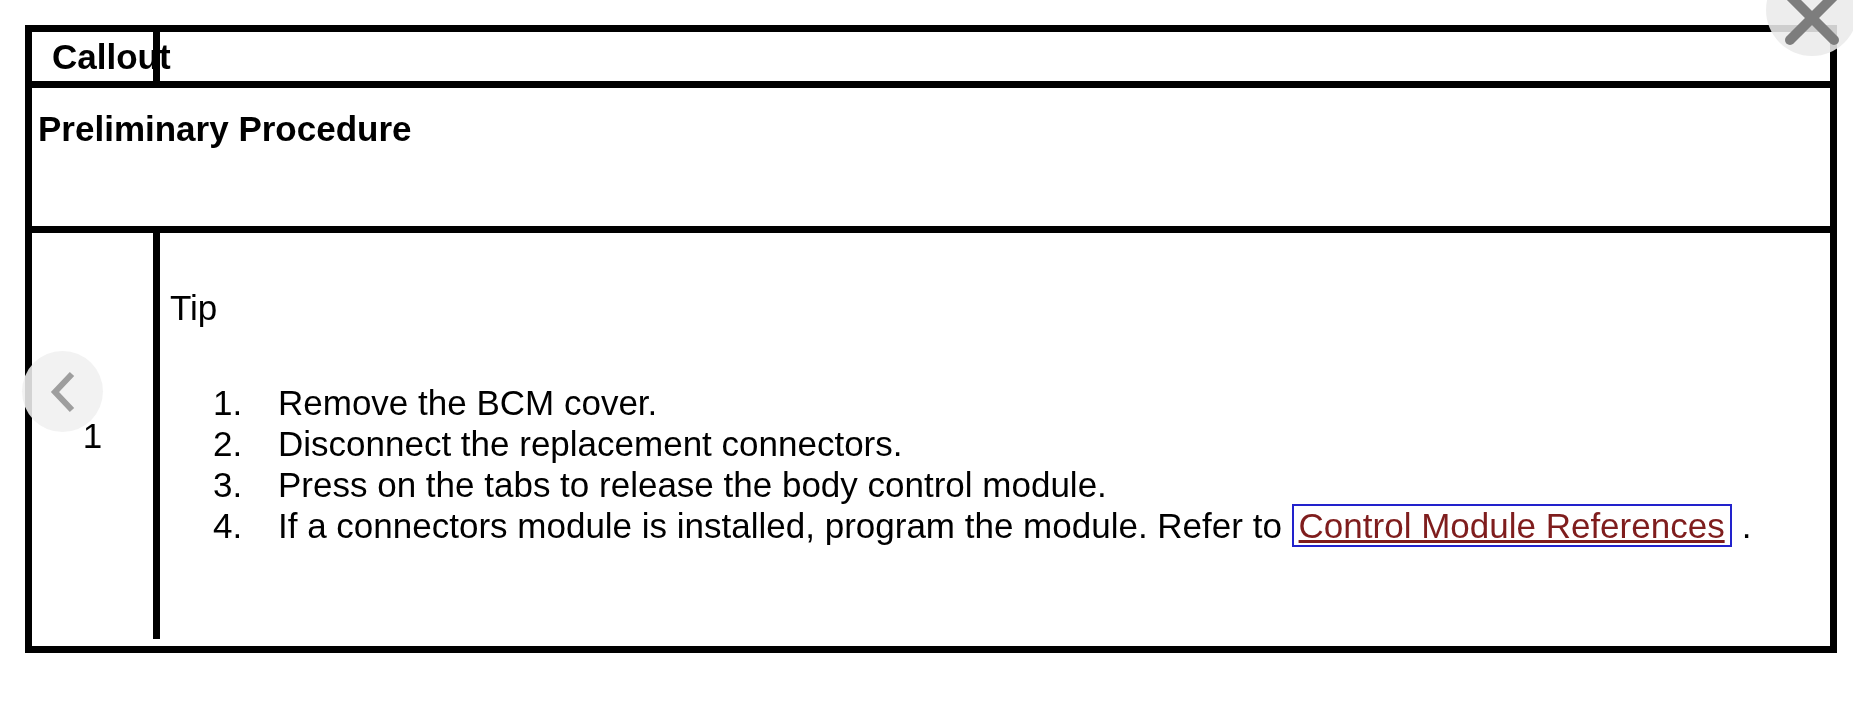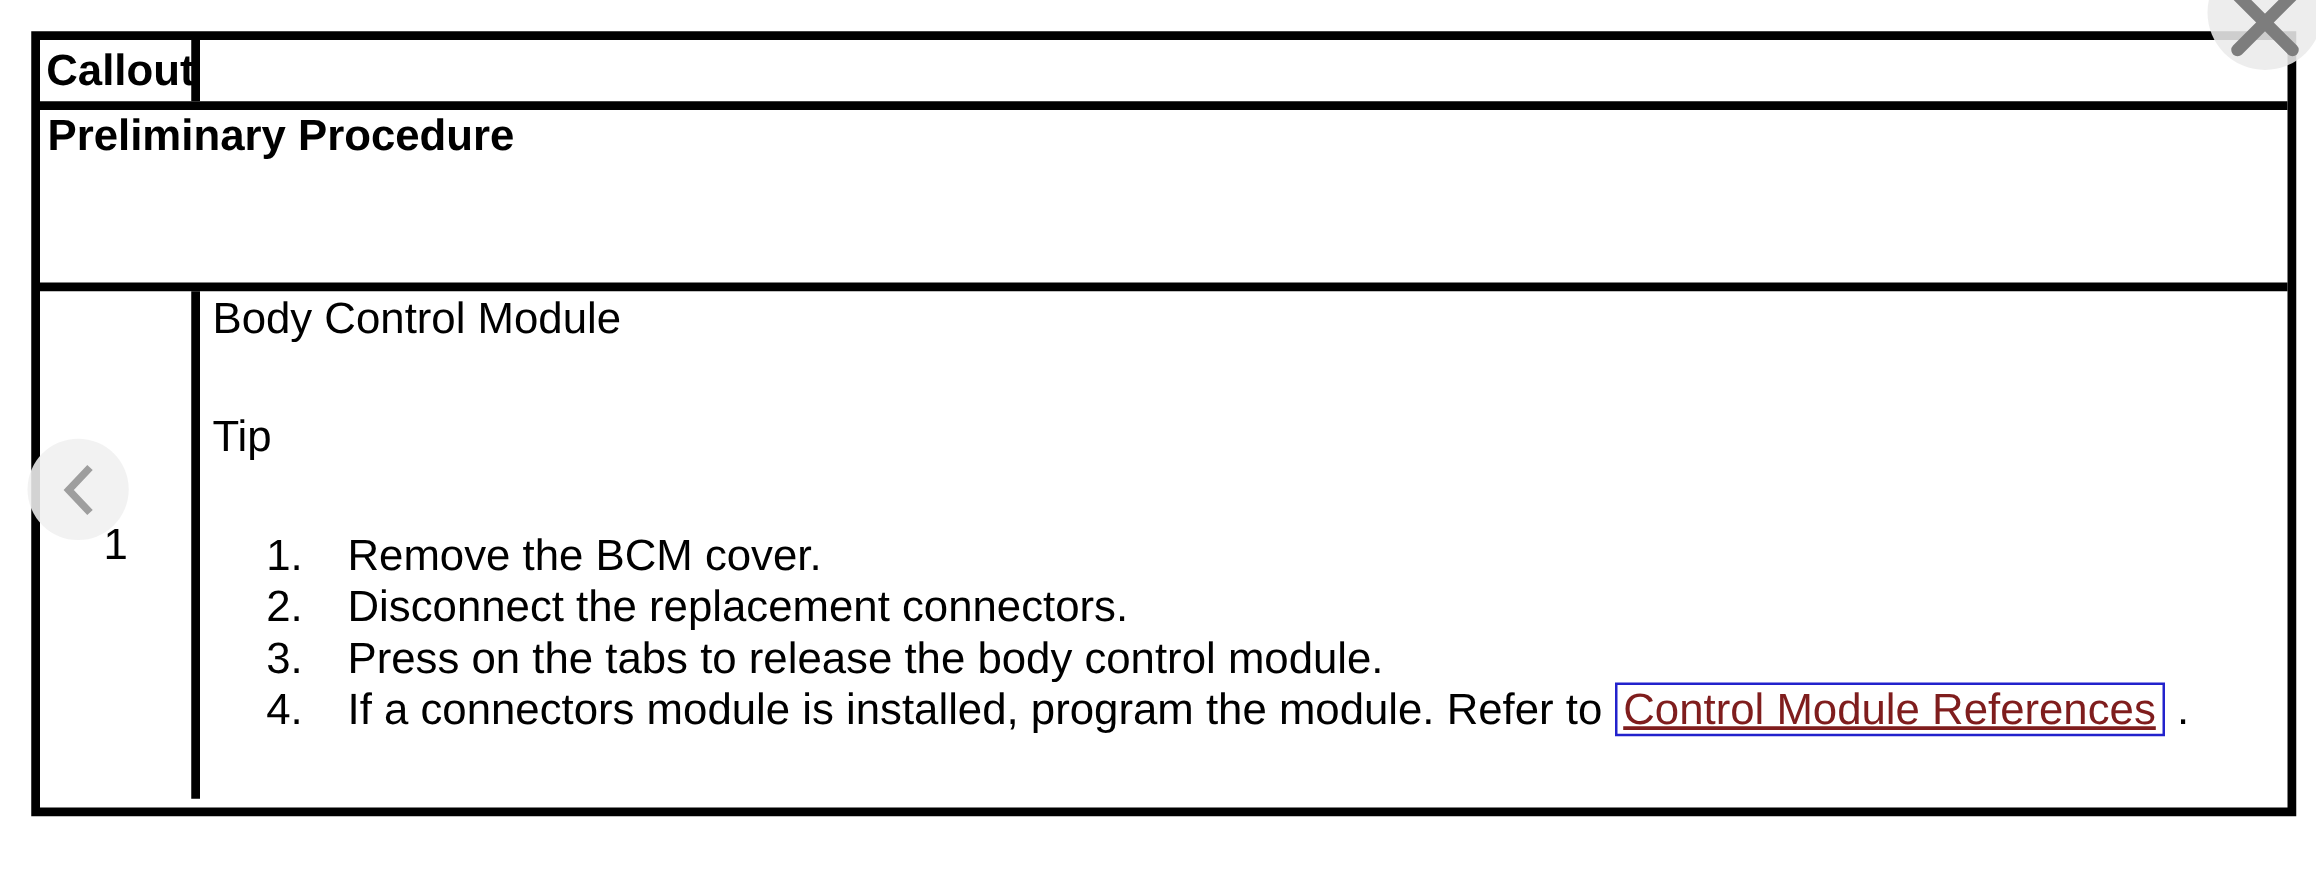--- a/index.html
+++ b/index.html
@@ -30,40 +30,40 @@
     display: flex;
     height: 49px;
     border-bottom: 7px solid #000;
     font-weight: bold;
   }
   .th-callout {
     width: 128px;
     border-right: 7px solid #000;
     display: flex;
     align-items: center;
-    padding-left: 5px;
+    padding-left: 20px;
     box-sizing: border-box;
   }
   .th-component {
     flex: 1;
     display: flex;
     align-items: center;
     justify-content: center;
   }
 
   .prelim-row {
     height: 145px;
     border-bottom: 7px solid #000;
     padding: 0 6px;
     box-sizing: border-box;
     overflow: hidden;
   }
   .prelim-heading {
     margin: 0;
-    padding-top: 0;
+    padding-top: 20px;
     font-weight: bold;
   }
   .prelim-text {
     margin: 53px 0 0 0;
   }
 
   .body-row {
     display: flex;
     height: 406px;
   }
@@ -170,21 +170,20 @@
 
   <div class="prelim-row">
     <p class="prelim-heading">Preliminary Procedure</p>
   </div>
 
   <div class="body-row">
     <div class="callout-cell">
       <span>1</span>
     </div>
     <div class="content-cell">
-      <p class="component-name">Body Control Module</p>
       <p class="tip-label">Tip</p>
 
       <div class="steps">
         <div class="step">
           <span class="step-num">1.</span>
           <span class="step-text">Remove the BCM cover.</span>
         </div>
         <div class="step">
           <span class="step-num">2.</span>
           <span class="step-text">Disconnect the replacement connectors.</span>

